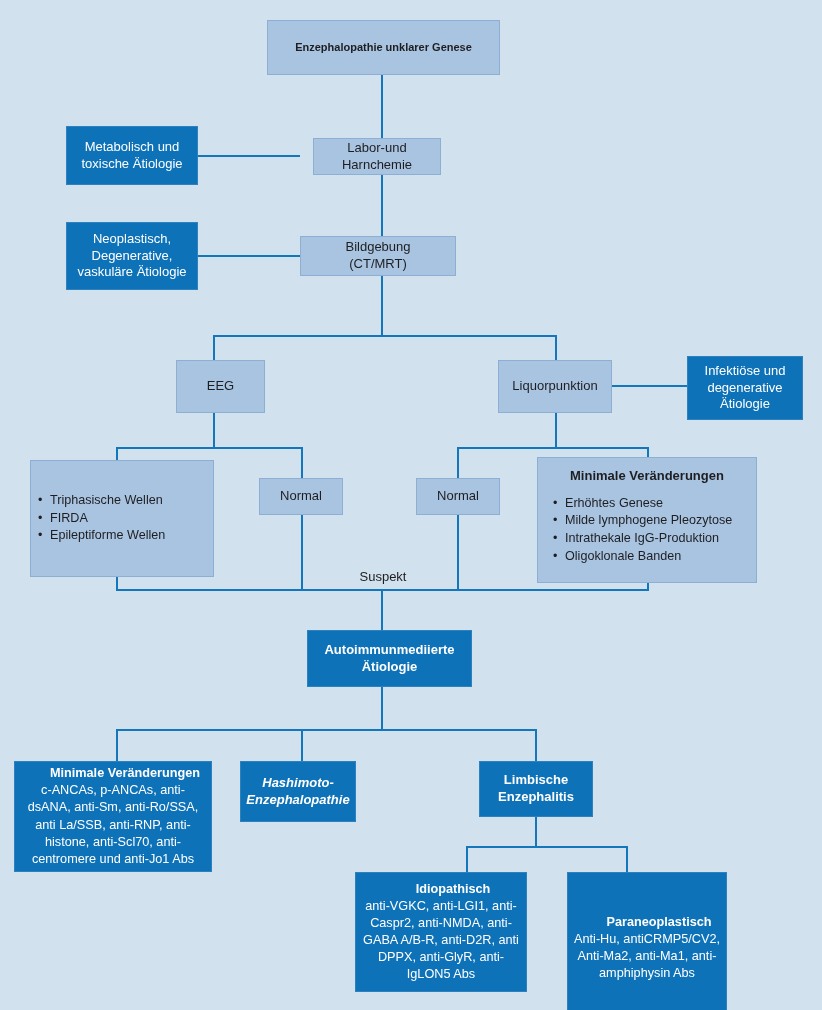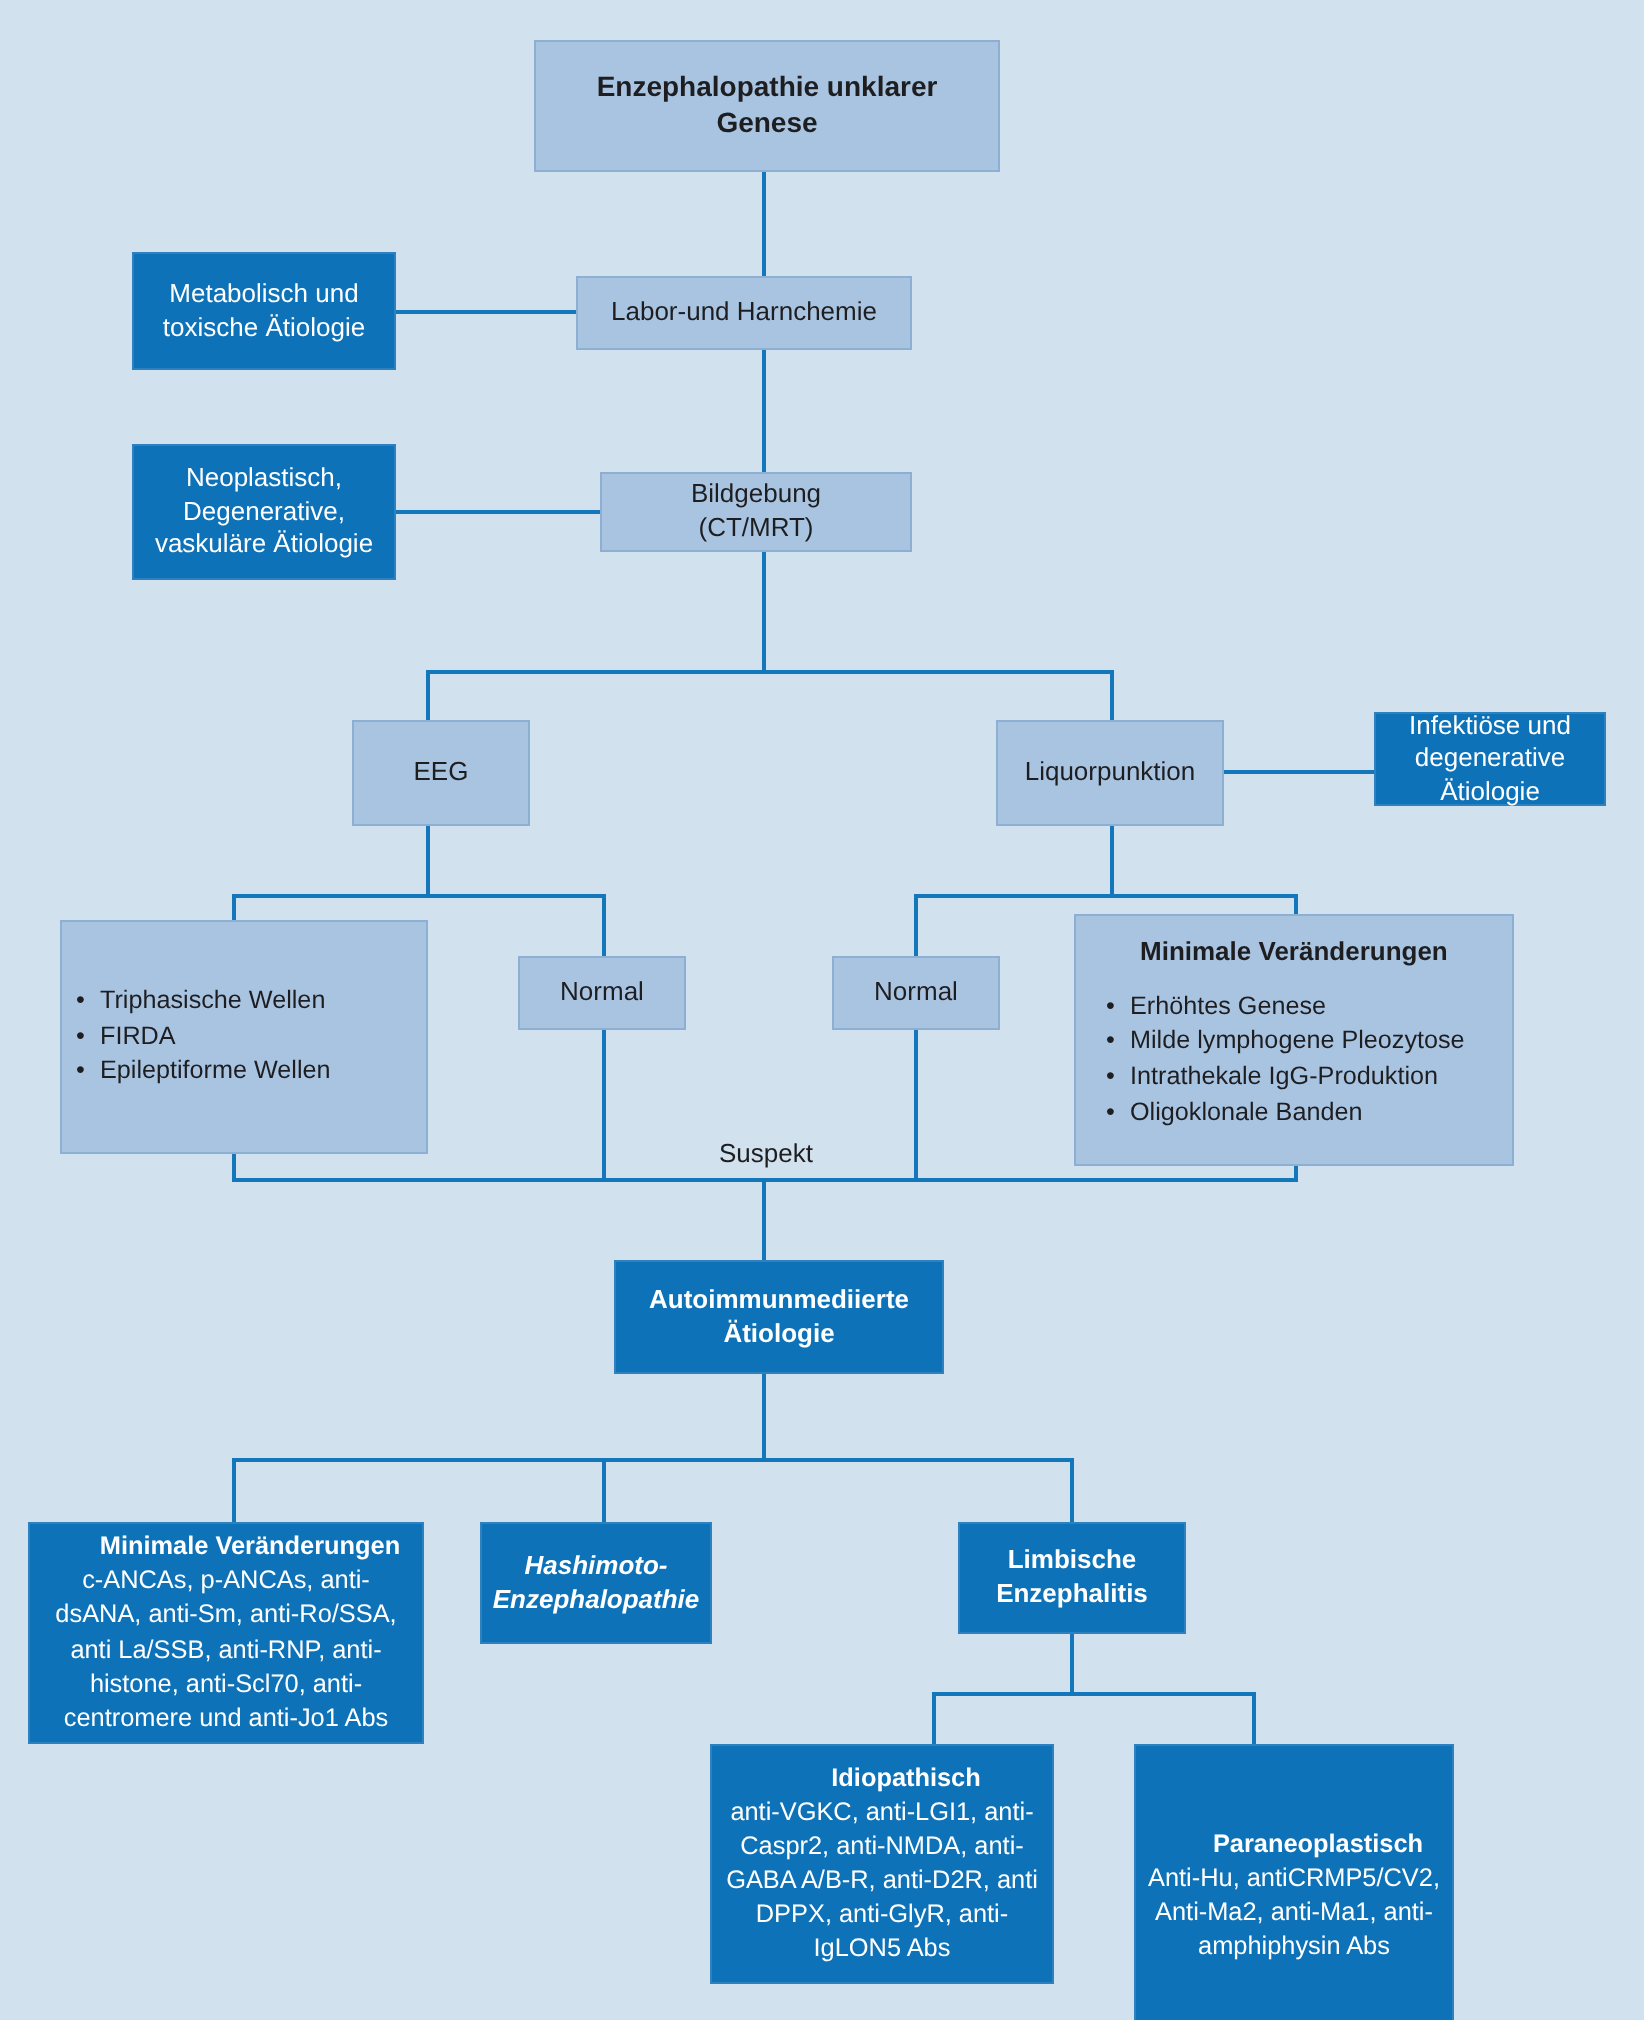--- a/index.html
+++ b/index.html
@@ -99,50 +99,50 @@
   <div class="vline" style="left:381px;top:687px;height:43px;"></div>
   <div class="hline" style="left:116px;top:729px;width:421px;"></div>
   <div class="vline" style="left:116px;top:729px;height:32px;"></div>
   <div class="vline" style="left:301px;top:729px;height:32px;"></div>
   <div class="vline" style="left:535px;top:729px;height:32px;"></div>
   <div class="vline" style="left:535px;top:817px;height:31px;"></div>
   <div class="hline" style="left:466px;top:846px;width:162px;"></div>
   <div class="vline" style="left:466px;top:846px;height:26px;"></div>
   <div class="vline" style="left:626px;top:846px;height:26px;"></div>
 
-  <div class="box light bold" style="left:267px;top:20px;width:233px;height:66px;font-size:14px;align-items:center;">
+  <div class="box light bold" style="left:267px;top:20px;width:233px;height:55px;font-size:11px;align-items:center;">
     <span>Enzephalopathie unklarer Genese</span>
   </div>
 
   <div class="box dark" style="left:66px;top:126px;width:132px;height:59px;">
     <span>Metabolisch und toxische Ätiologie</span>
   </div>
 
-  <div class="box light" style="left:288px;top:138px;width:168px;height:37px;">
+  <div class="box light" style="left:313px;top:138px;width:128px;height:37px;">
     <span>Labor-und Harnchemie</span>
   </div>
 
   <div class="box light" style="left:300px;top:236px;width:156px;height:40px;">
     <span>Bildgebung</span>
     <span>(CT/MRT)</span>
   </div>
 
   <div class="box dark" style="left:66px;top:222px;width:132px;height:68px;">
     <span>Neoplastisch, Degenerative, vaskuläre Ätiologie</span>
   </div>
 
   <div class="box light" style="left:176px;top:360px;width:89px;height:53px;">
     <span>EEG</span>
   </div>
 
   <div class="box light" style="left:498px;top:360px;width:114px;height:53px;">
     <span>Liquorpunktion</span>
   </div>
 
-  <div class="box dark" style="left:687px;top:356px;width:116px;height:47px;">
+  <div class="box dark" style="left:687px;top:356px;width:116px;height:64px;">
     <span>Infektiöse und degenerative Ätiologie</span>
   </div>
 
   <div class="box light left-align" style="left:30px;top:460px;width:184px;height:117px;padding:8px 6px;">
     <ul class="bullets">
       <li>Triphasische Wellen</li>
       <li>FIRDA</li>
       <li>Epileptiforme Wellen</li>
     </ul>
   </div>

